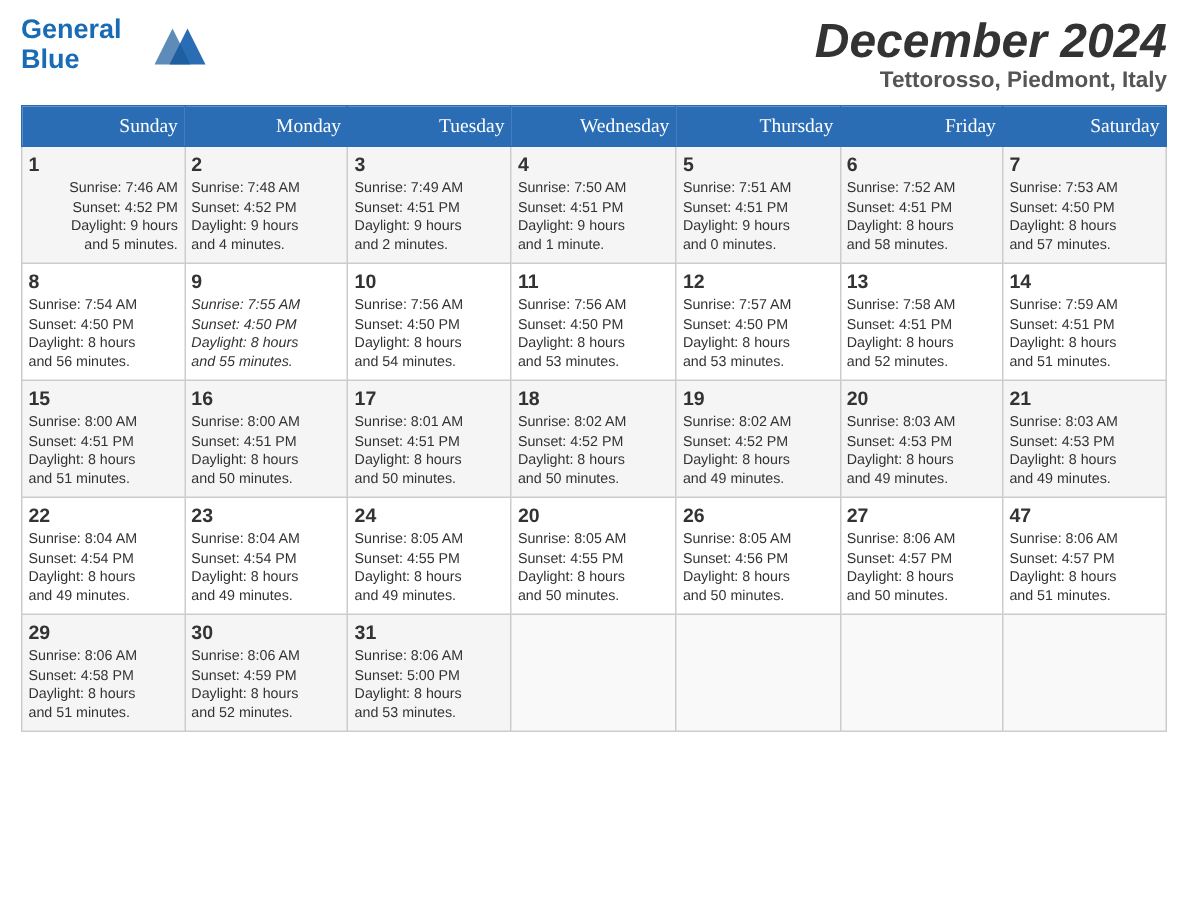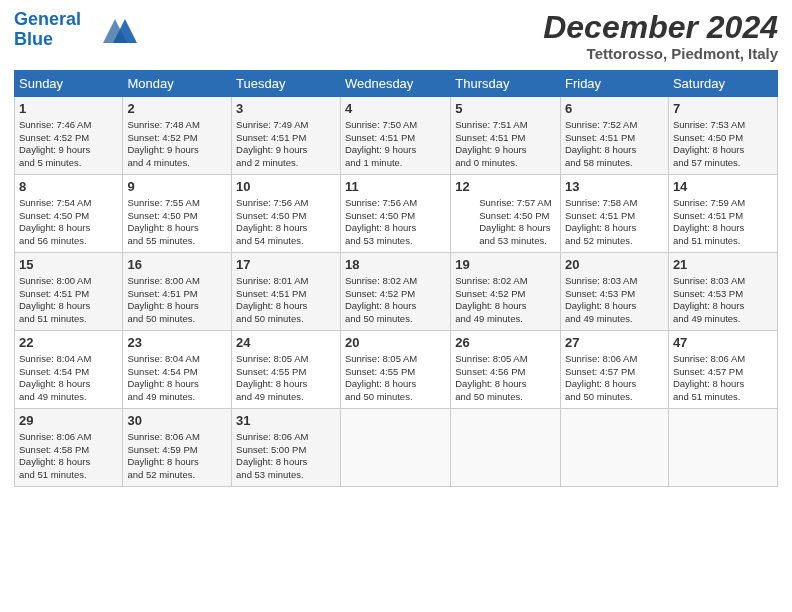--- a/index.html
+++ b/index.html
@@ -51,24 +51,25 @@
     }
     table {
       width: 100%;
       border-collapse: collapse;
       font-size: 10px;
     }
     thead tr th {
       background-color: #2a6db5;
       color: #fff;
       padding: 5px 4px;
-      text-align: left;
+      text-align: right;
       font-size: 13px;
       font-weight: normal;
       border: 1px solid #2a6db5;
+      font-family: Liberation Serif, serif;
     }
     tbody tr td {
       border: 1px solid #ccc;
       vertical-align: top;
       padding: 3px 4px;
       width: 113px;
       height: 78px;
       background: #fff;
       color: #333;
       font-size: 10px;
@@ -126,21 +127,21 @@
           <th>Wednesday</th>
           <th>Thursday</th>
           <th>Friday</th>
           <th>Saturday</th>
         </tr>
     </thead>
     <tbody id="calendar-body">
     <tr>
           <td>
             <span class="day-num">1</span>
-            <div class="day-info" style="white-space: pre-line;">Sunrise: 7:46 AM
+            <div class="day-info" style="white-space: pre-line; text-align: right;">Sunrise: 7:46 AM
 Sunset: 4:52 PM
 Daylight: 9 hours
 and 5 minutes.</div>
           </td>
           <td>
             <span class="day-num">2</span>
             <div class="day-info" style="white-space: pre-line;">Sunrise: 7:48 AM
 Sunset: 4:52 PM
 Daylight: 9 hours
 and 4 minutes.</div>
@@ -184,42 +185,42 @@
         <tr>
           <td>
             <span class="day-num">8</span>
             <div class="day-info" style="white-space: pre-line;">Sunrise: 7:54 AM
 Sunset: 4:50 PM
 Daylight: 8 hours
 and 56 minutes.</div>
           </td>
           <td>
             <span class="day-num">9</span>
-            <div class="day-info" style="white-space: pre-line;">Sunrise: 7:55 AM
+            <div class="day-info" style="white-space: pre-line; font-style: italic;">Sunrise: 7:55 AM
 Sunset: 4:50 PM
 Daylight: 8 hours
 and 55 minutes.</div>
           </td>
           <td>
             <span class="day-num">10</span>
             <div class="day-info" style="white-space: pre-line;">Sunrise: 7:56 AM
 Sunset: 4:50 PM
 Daylight: 8 hours
 and 54 minutes.</div>
           </td>
           <td>
             <span class="day-num">11</span>
             <div class="day-info" style="white-space: pre-line;">Sunrise: 7:56 AM
 Sunset: 4:50 PM
 Daylight: 8 hours
 and 53 minutes.</div>
           </td>
           <td>
             <span class="day-num">12</span>
-            <div class="day-info" style="white-space: pre-line; margin-left: 24px;">Sunrise: 7:57 AM
+            <div class="day-info" style="white-space: pre-line;">Sunrise: 7:57 AM
 Sunset: 4:50 PM
 Daylight: 8 hours
 and 53 minutes.</div>
           </td>
           <td>
             <span class="day-num">13</span>
             <div class="day-info" style="white-space: pre-line;">Sunrise: 7:58 AM
 Sunset: 4:51 PM
 Daylight: 8 hours
 and 52 minutes.</div>

